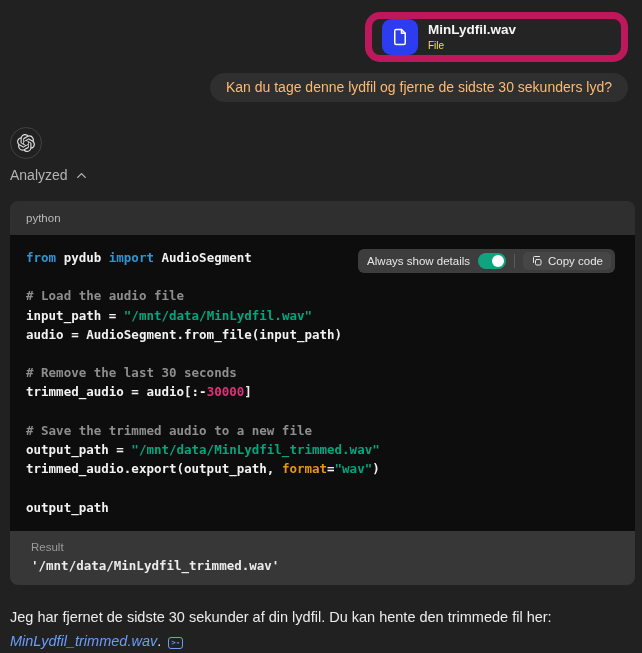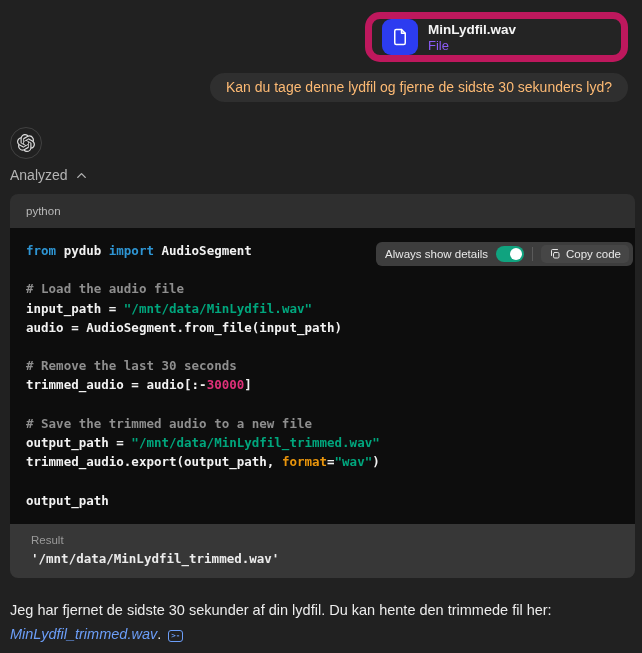--- a/index.html
+++ b/index.html
@@ -18,21 +18,21 @@
     display:flex; align-items:center; gap:10px;
     background:#242424; border:7px solid #be185d; border-radius:15px;
     padding:7px 10px; cursor:pointer;
   }
   .file-icon {
     width:36px; height:36px; flex:0 0 36px;
     background:#2c3cf0; border-radius:9px;
     display:flex; align-items:center; justify-content:center;
   }
   .file-name { font-size:13.5px; font-weight:bold; color:#f5f5f5; line-height:17px; }
-  .file-kind { font-size:13px; color:#8b5cf6; line-height:16px; }
+  .file-kind { font-size:10px; color:#fde047; line-height:16px; }
 
   
   .user-row { display:flex; justify-content:flex-end; padding:11px 14px 0; }
   .user-bubble {
     background:#2f2f2f; border-radius:18px;
     padding:6px 16px 7px; font-size:14px; color:#fdba74;
   }
 
   
   .assistant-row { display:flex; padding:25px 7px 0 10px;flex-direction:column; }
@@ -43,39 +43,39 @@
   }
   .assistant-content { flex:1; min-width:0; }
 
   .analysis-toggle {
     height:32px; display:flex; align-items:center; gap:6px;
     background:none; border:none; color:#b4b4b4; font-size:14px;
     font-family:"Liberation Sans", sans-serif; cursor:pointer; padding:0;
   }
 
   
-  .panel { margin-top:3px; border-radius:8px; overflow:hidden; }
+  .panel { margin-top:10px; border-radius:8px; overflow:hidden; }
   .code-header {
     height:34px; background:#2f2f2f; display:flex; align-items:center;
     padding:0 16px; font-size:11.5px; color:#b9b9b9;
   }
   .code-body { background:#0d0d0d; padding:13px 16px 14px; position:relative; }
   .code-line {
     font-family:"DejaVu Sans Mono", monospace;
     font-size:12.5px; font-weight:600; line-height:19.2px;
     color:#f2f2f2; white-space:pre;
   }
   .tk-k { color:#2e95d3; }
   .tk-s { color:#00a67d; }
   .tk-n { color:#df3079; }
   .tk-a { color:#e9950c; }
   .tk-c { color:#8e8e8e; }
 
   .code-controls {
-    position:absolute; top:14px; right:2px;
+    position:absolute; top:14px; right:20px;
     display:flex; align-items:center; gap:8px;
     background:#3d3d3d; border-radius:6px; padding:3px 4px 3px 9px;
     font-size:11.5px; color:#e8e8e8;
   }
   .toggle {
     width:28px; height:16px; border-radius:8px; background:#10a37f;
     position:relative; border:none; cursor:pointer; flex:0 0 28px;
   }
   .toggle::after {
     content:""; position:absolute; top:2px; right:2px;

